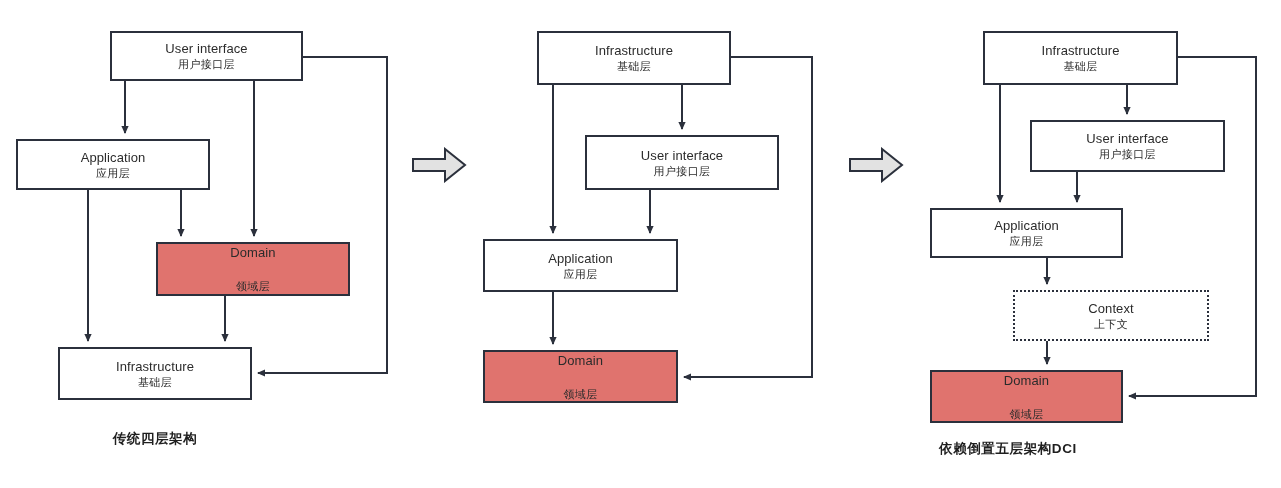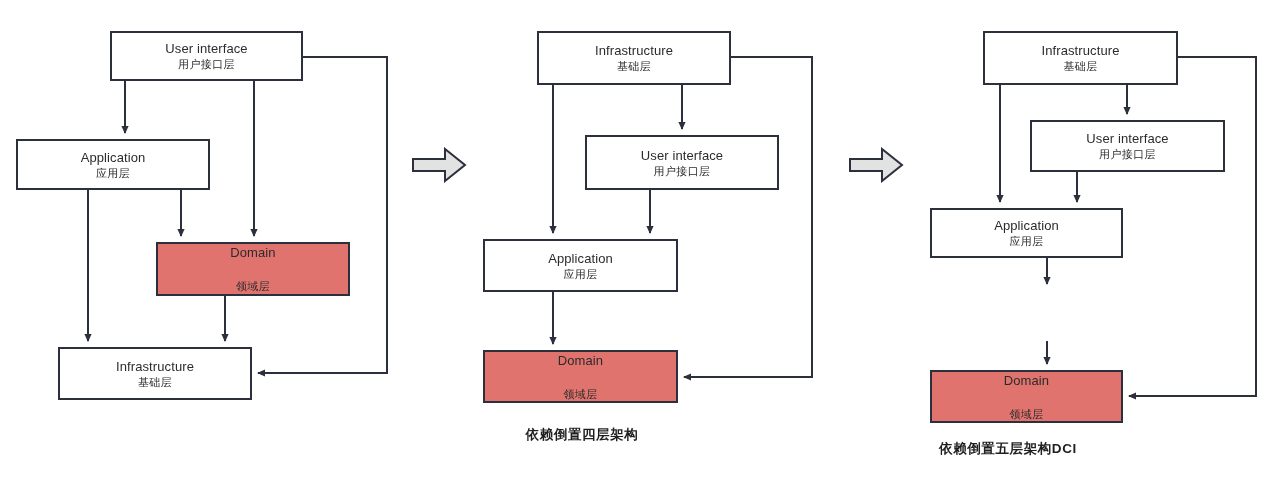--- a/index.html
+++ b/index.html
@@ -149,20 +149,21 @@
     <div class="node domain" style="left:156px;top:242px;width:194px;height:54px;">
       <div class="en">Domain</div>
       <div class="zh">领域层</div>
     </div>
 
     <div class="node" style="left:58px;top:347px;width:194px;height:53px;">
       <div class="en">Infrastructure</div>
       <div class="zh">基础层</div>
     </div>
 
+    <div class="caption" style="left:0;top:430px;width:310px;">传统四层架构</div>
   </div>
 
   <div class="step-arrow" style="left:411px;top:147px;width:56px;height:36px;">
     <svg viewBox="0 0 56 36" width="56" height="36">
       <polygon points="2,12 34,12 34,2 54,18 34,34 34,24 2,24"></polygon>
     </svg>
   </div>
 
   <div class="panel" style="left:0;width:840px;">
 
@@ -179,21 +180,20 @@
     <div class="node" style="left:483px;top:239px;width:195px;height:53px;">
       <div class="en">Application</div>
       <div class="zh">应用层</div>
     </div>
 
     <div class="node domain" style="left:483px;top:350px;width:195px;height:53px;">
       <div class="en">Domain</div>
       <div class="zh">领域层</div>
     </div>
 
-    <div class="caption" style="left:457px;top:426px;width:250px;">依赖倒置四层架构</div>
   </div>
 
   <div class="step-arrow" style="left:848px;top:147px;width:56px;height:36px;">
     <svg viewBox="0 0 56 36" width="56" height="36">
       <polygon points="2,12 34,12 34,2 54,18 34,34 34,24 2,24"></polygon>
     </svg>
   </div>
 
   <div class="panel" style="left:0;width:1281px;">
 
@@ -205,20 +205,24 @@
     <div class="node" style="left:1030px;top:120px;width:195px;height:52px;">
       <div class="en">User interface</div>
       <div class="zh">用户接口层</div>
     </div>
 
     <div class="node" style="left:930px;top:208px;width:193px;height:50px;">
       <div class="en">Application</div>
       <div class="zh">应用层</div>
     </div>
 
+    <div class="node context" style="left:1013px;top:290px;width:196px;height:51px;">
+      <div class="en">Context</div>
+      <div class="zh">上下文</div>
+    </div>
 
     <div class="node domain" style="left:930px;top:370px;width:193px;height:53px;">
       <div class="en">Domain</div>
       <div class="zh">领域层</div>
     </div>
 
     <div class="caption" style="left:858px;top:440px;width:300px;">依赖倒置五层架构DCI</div>
   </div>
 
 </div>

